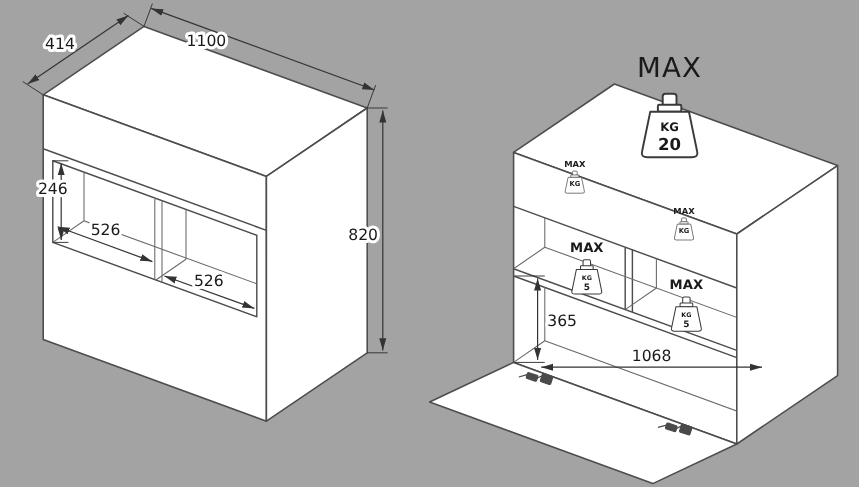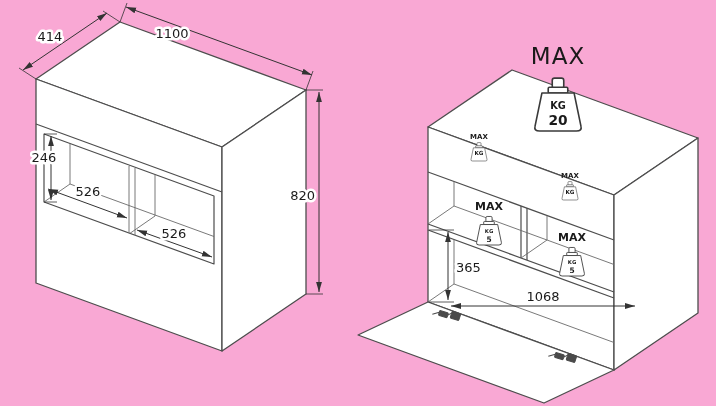--- a/index.html
+++ b/index.html
@@ -1,17 +1,17 @@
 <!DOCTYPE html>
 <html><head>
 <meta charset="utf-8">
 <style>
   html,body { margin:0; padding:0; background:#ffffff; }
   .canvas {
-    width:716px; height:406px; position:relative; background:#f9a8d4;
+    width:716px; height:406px; position:relative; background:#a3a3a3;
     font-family:"DejaVu Sans", sans-serif; overflow:hidden;
   }
   svg { display:block; }
 
   .face    { fill:#ffffff; stroke:#4d4d4d; stroke-width:1.3; stroke-linejoin:round; }
   .edge    { fill:none; stroke:#4d4d4d; stroke-width:1.2; stroke-linejoin:round; }
   .inner   { fill:none; stroke:#6a6a6a; stroke-width:0.9; }
   .dimline { fill:none; stroke:#333333; stroke-width:1; }
   .ext     { fill:none; stroke:#333333; stroke-width:0.8; }
   .hinge   { fill:#4a4a4a; stroke:#4a4a4a; stroke-width:1; }

